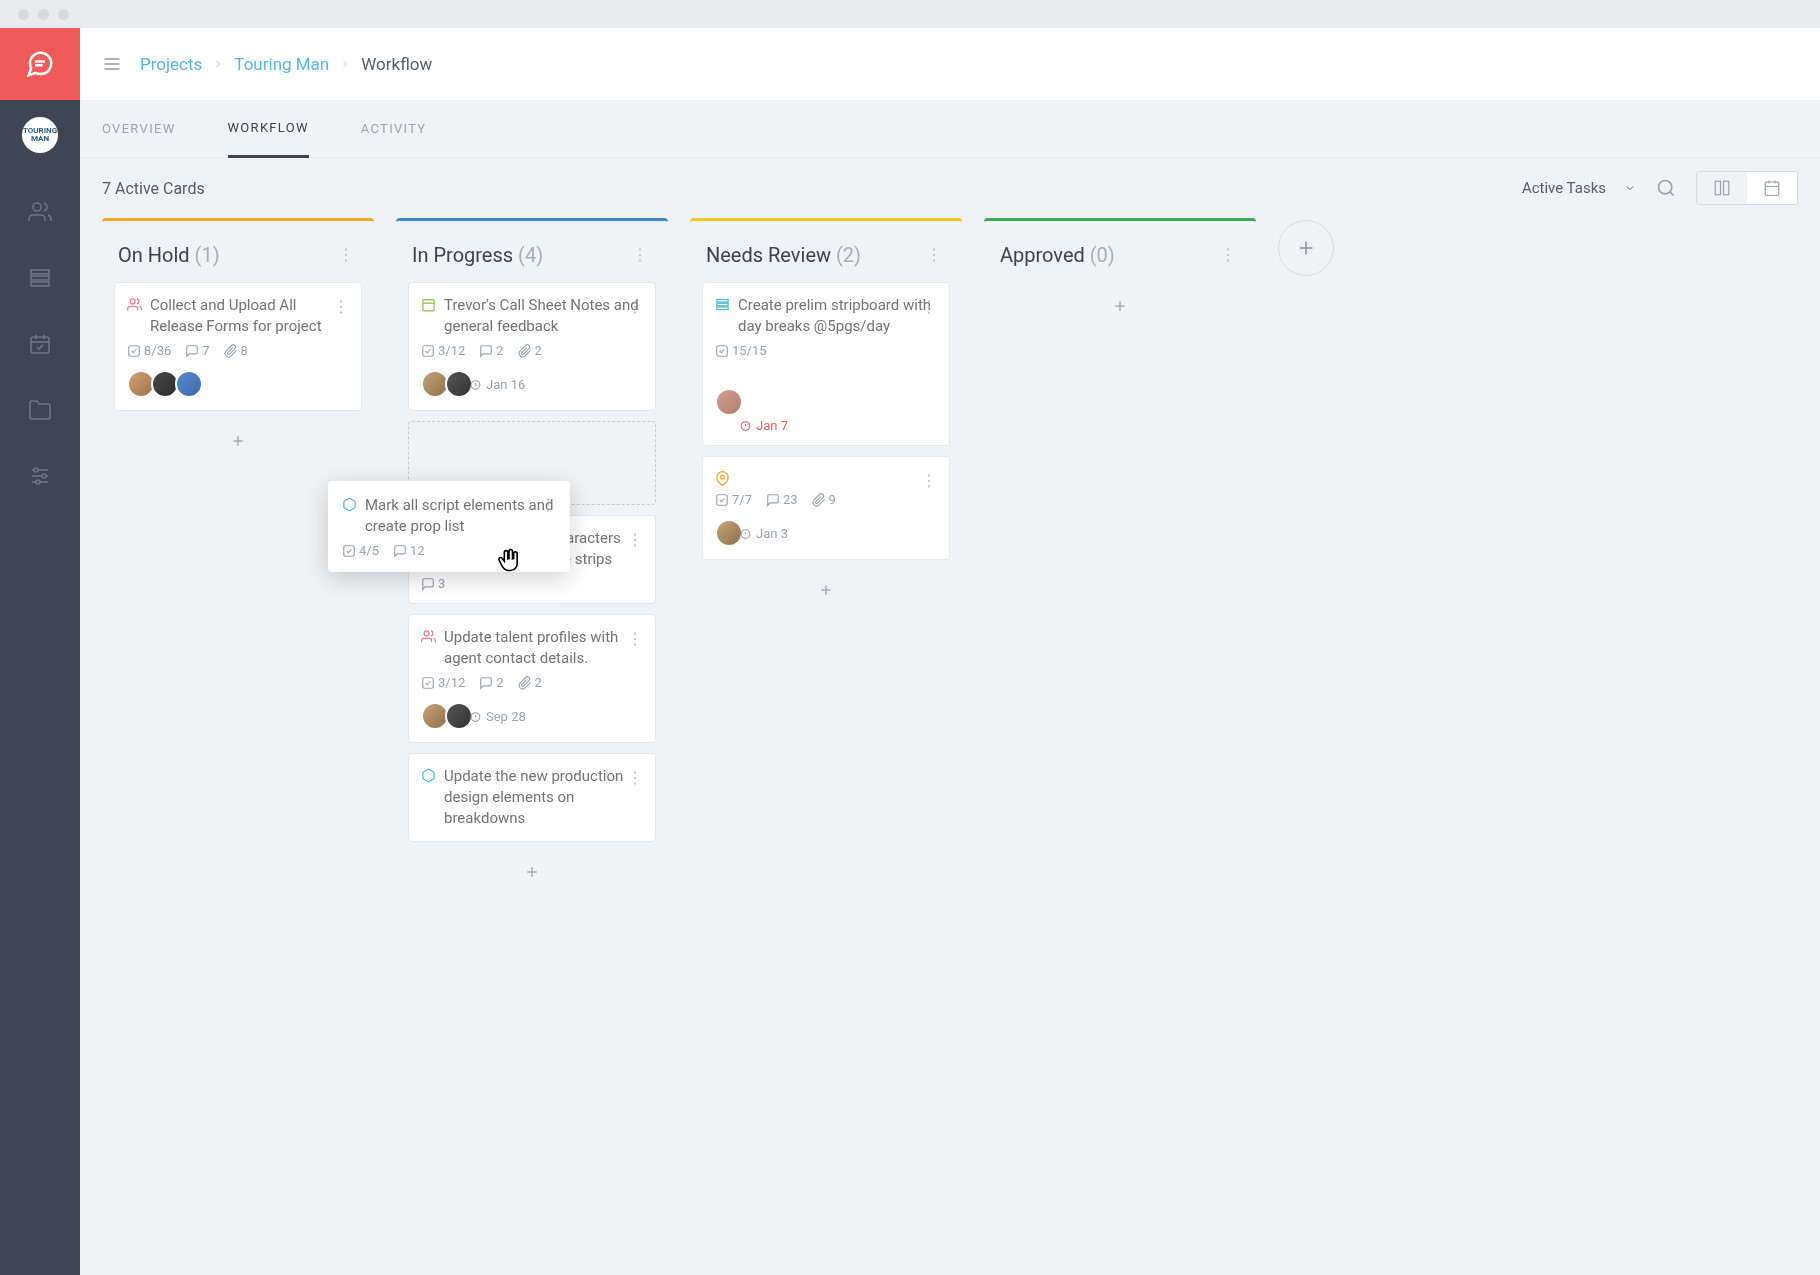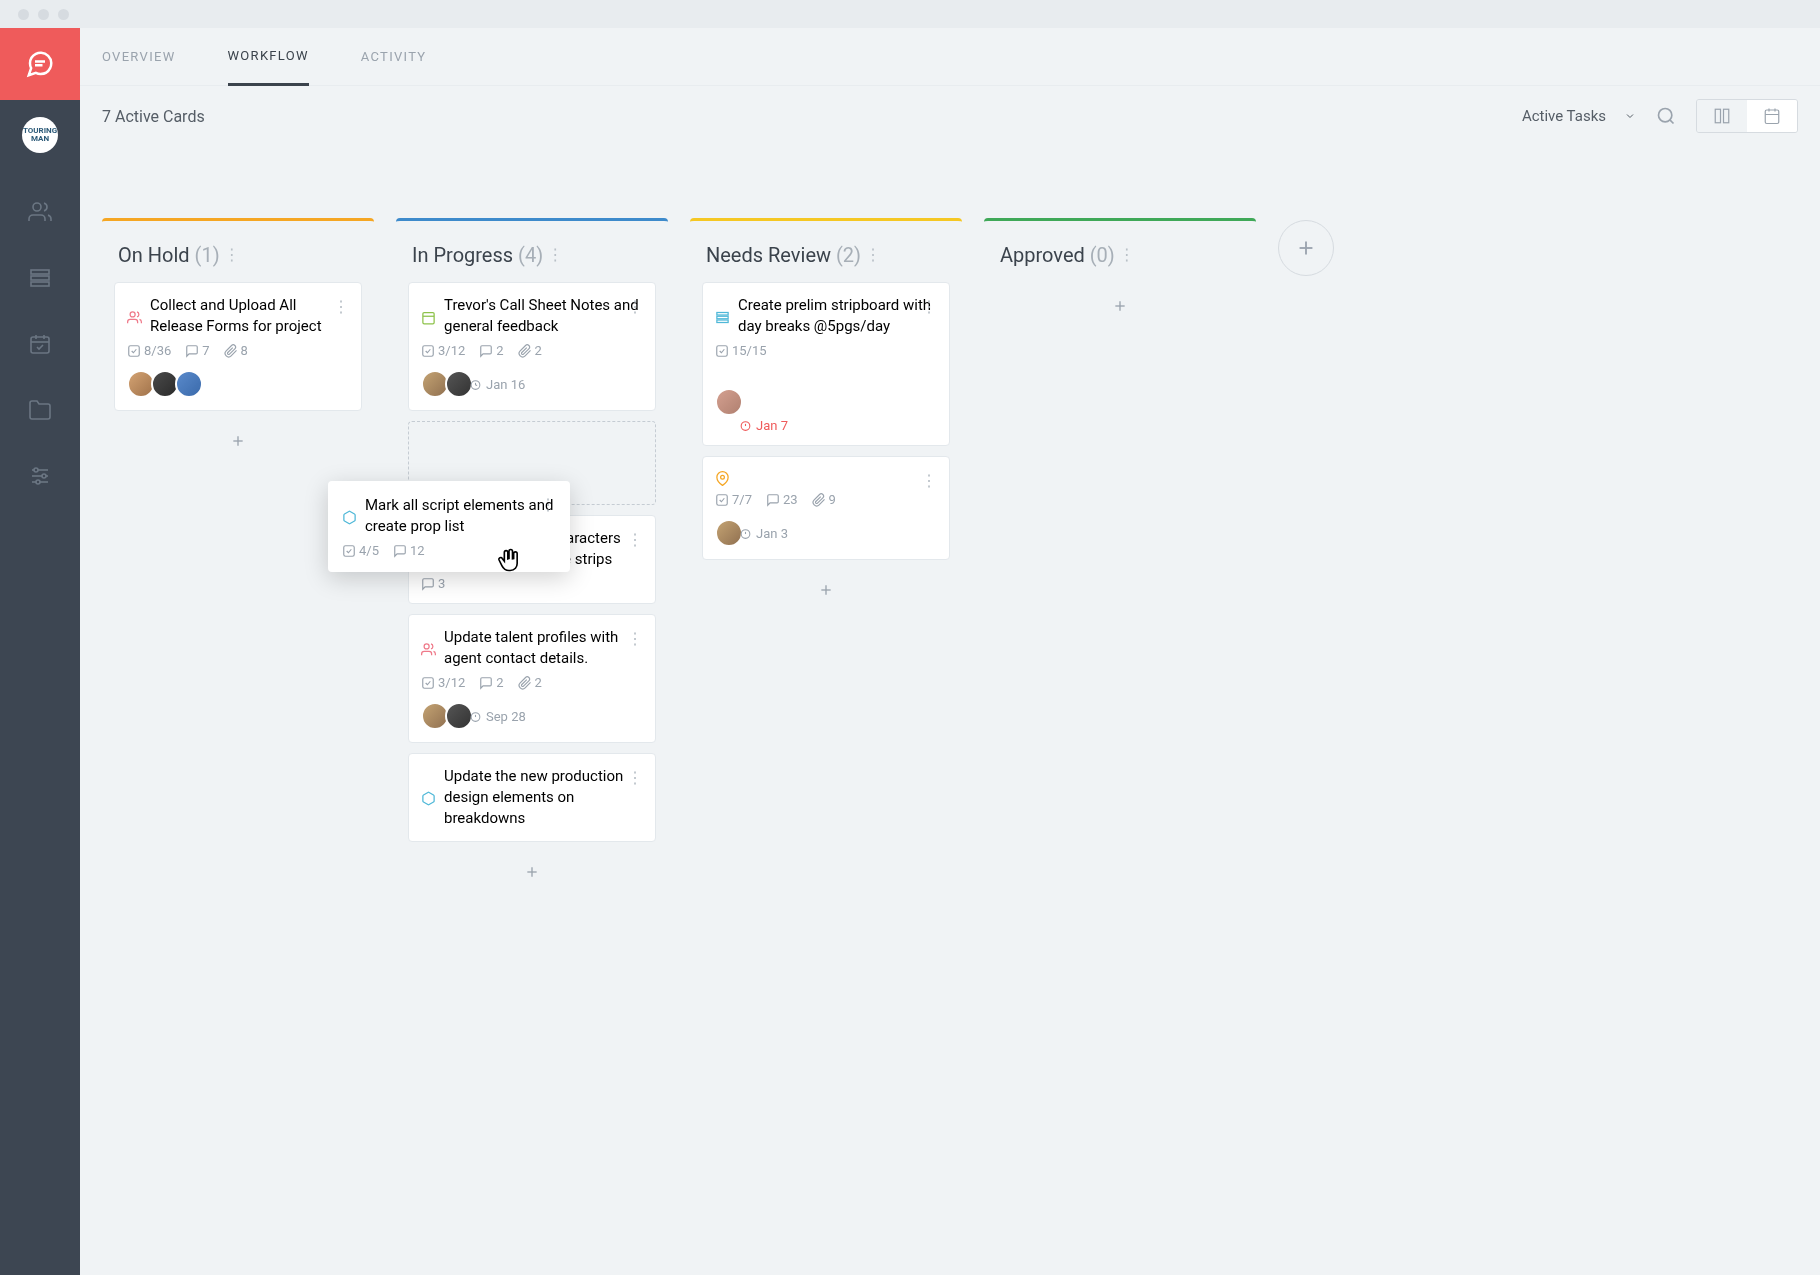--- a/index.html
+++ b/index.html
@@ -43,27 +43,27 @@
   .vt.act{background:#fff;}
   .vt:not(.act){background:#f0f3f5;}
 
   .board{position:absolute;left:0;right:0;top:190px;bottom:0;padding:0 22px;display:flex;gap:22px;align-items:flex-start;}
 
   .col{width:272px;background:#f0f3f5;border-radius:4px;border-top:3px solid;flex-shrink:0;}
   .col.c-orange{border-top-color:#f5a623;}
   .col.c-blue{border-top-color:#3d8acb;}
   .col.c-yellow{border-top-color:#f5c723;}
   .col.c-green{border-top-color:#3fa858;}
-  .col-hd{display:flex;align-items:center;padding:20px 16px 14px;}
+  .col-hd{display:flex;align-items:center;justify-content:space-between;padding:20px 16px 14px;}
   .col-ttl{font-size:20px;color:#3b434c;font-weight:400;}
   .col-ttl .cnt{color:#a7afb7;}
   .dots{color:#b9c0c7;padding:4px;}
 
   .card{background:#fff;border:1px solid #e3e8ec;border-radius:4px;margin:0 12px 10px;padding:12px;position:relative;}
-  .card-ttl{font-size:15px;color:#000000;line-height:1.4;display:flex;gap:8px;align-items:center;}
+  .card-ttl{font-size:15px;color:#737373;line-height:1.4;display:flex;gap:8px;}
   .card-ttl .ic{flex-shrink:0;margin-top:2px;}
   .card-meta{display:flex;align-items:center;gap:4px;margin-top:6px;font-size:13px;color:#9aa3ad;}
   .card-meta .mi{display:flex;align-items:center;gap:3px;margin-right:10px;}
   .card-foot{display:flex;align-items:center;margin-top:12px;}
   .av{width:28px;height:28px;border-radius:50%;background:#8a94a0;display:inline-block;border:2px solid #fff;margin-right:-4px;}
   .av.a1{background:linear-gradient(135deg,#d4a373,#a0724a);}
   .av.a2{background:linear-gradient(135deg,#4a4a4a,#2a2a2a);}
   .av.a3{background:linear-gradient(135deg,#5a8acb,#3a6aab);}
   .av.a4{background:linear-gradient(135deg,#c4a373,#907050);}
   .av.a5{background:linear-gradient(135deg,#555,#333);}
@@ -135,20 +135,38 @@
           <line x1="4" y1="18" x2="20" y2="18"></line>
           <circle cx="8" cy="6" r="2" fill="#3d4652"></circle>
           <circle cx="16" cy="12" r="2" fill="#3d4652"></circle>
           <circle cx="10" cy="18" r="2" fill="#3d4652"></circle>
         </svg>
     </div>
   </div>
 
   <div class="main">
 
+    <div class="hdr">
+      <svg class="hamb" width="20" height="20" viewBox="0 0 24 24" fill="none" stroke="currentColor" stroke-width="2">
+          <line x1="3" y1="6" x2="21" y2="6"></line>
+          <line x1="3" y1="12" x2="21" y2="12"></line>
+          <line x1="3" y1="18" x2="21" y2="18"></line>
+        </svg>
+      <div class="crumb">
+        <span class="lnk">Projects</span>
+        <svg width="12" height="12" viewBox="0 0 24 24" fill="none" stroke="currentColor" stroke-width="2">
+            <polyline points="9 18 15 12 9 6"></polyline>
+          </svg>
+        <span class="lnk">Touring Man</span>
+        <svg width="12" height="12" viewBox="0 0 24 24" fill="none" stroke="currentColor" stroke-width="2">
+            <polyline points="9 18 15 12 9 6"></polyline>
+          </svg>
+        <span class="cur">Workflow</span>
+      </div>
+    </div>
 
     <div class="tabs">
       <div class="tab">OVERVIEW</div>
       <div class="tab act">WORKFLOW</div>
       <div class="tab">ACTIVITY</div>
     </div>
 
     <div class="toolbar">
       <div class="toolbar-left">7 Active Cards</div>
       <div class="toolbar-right">

